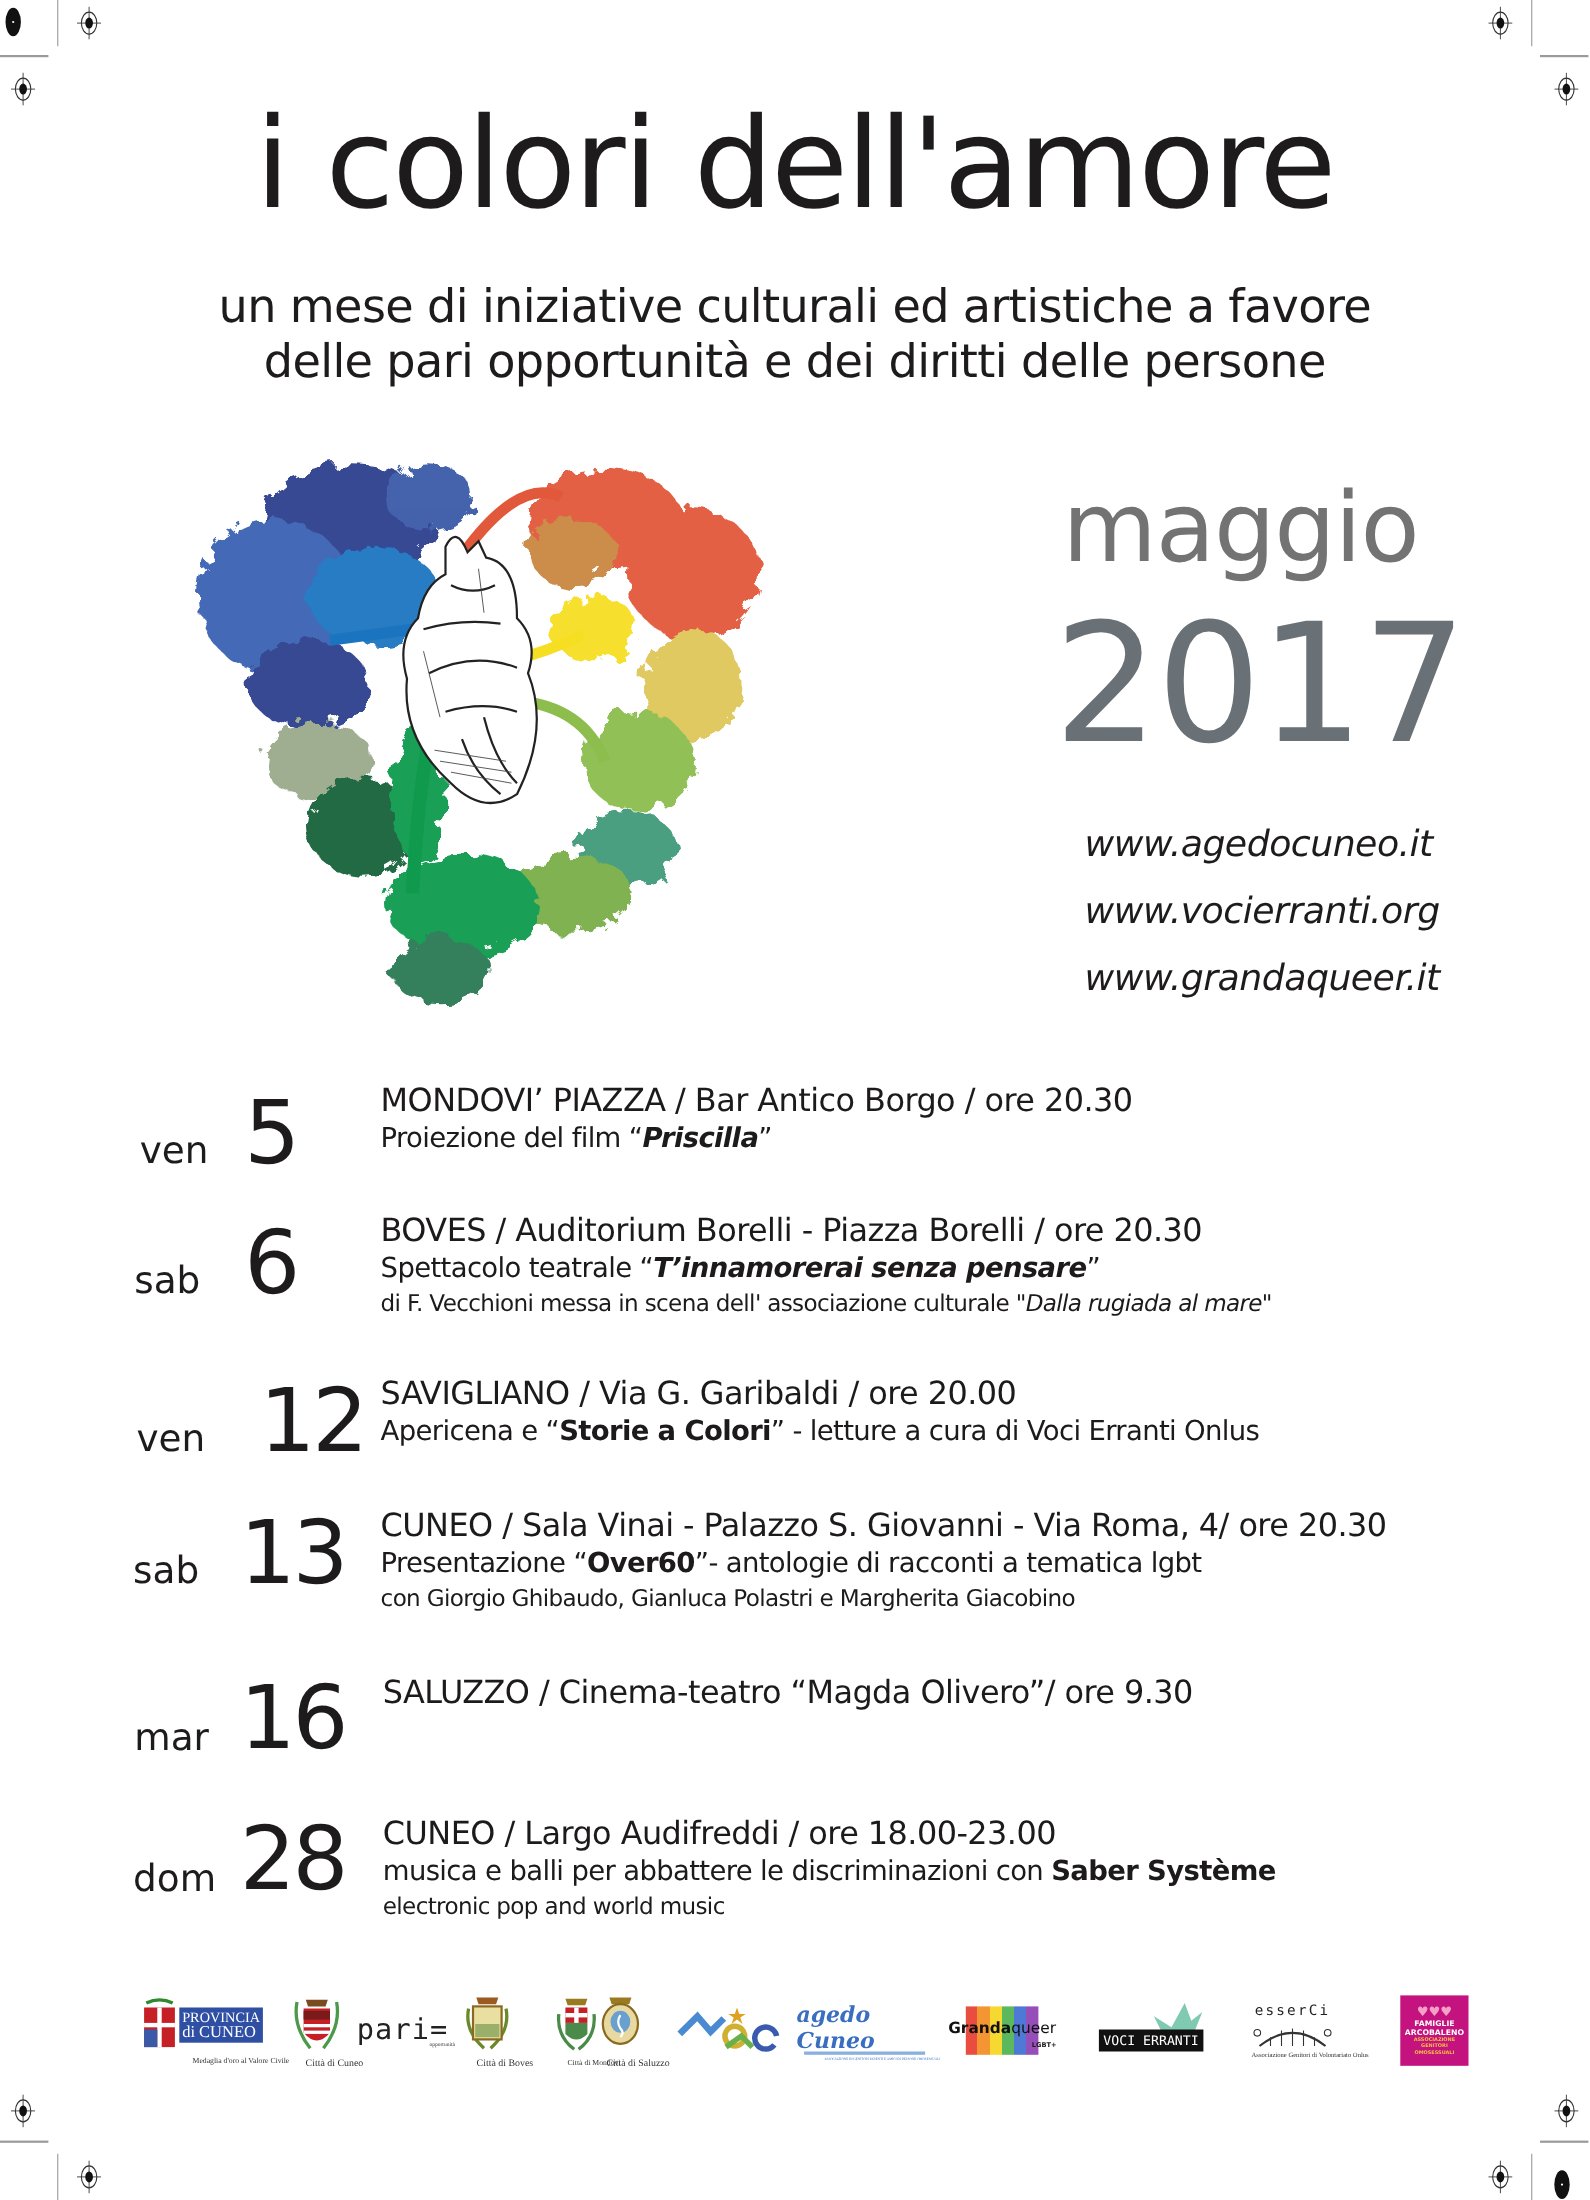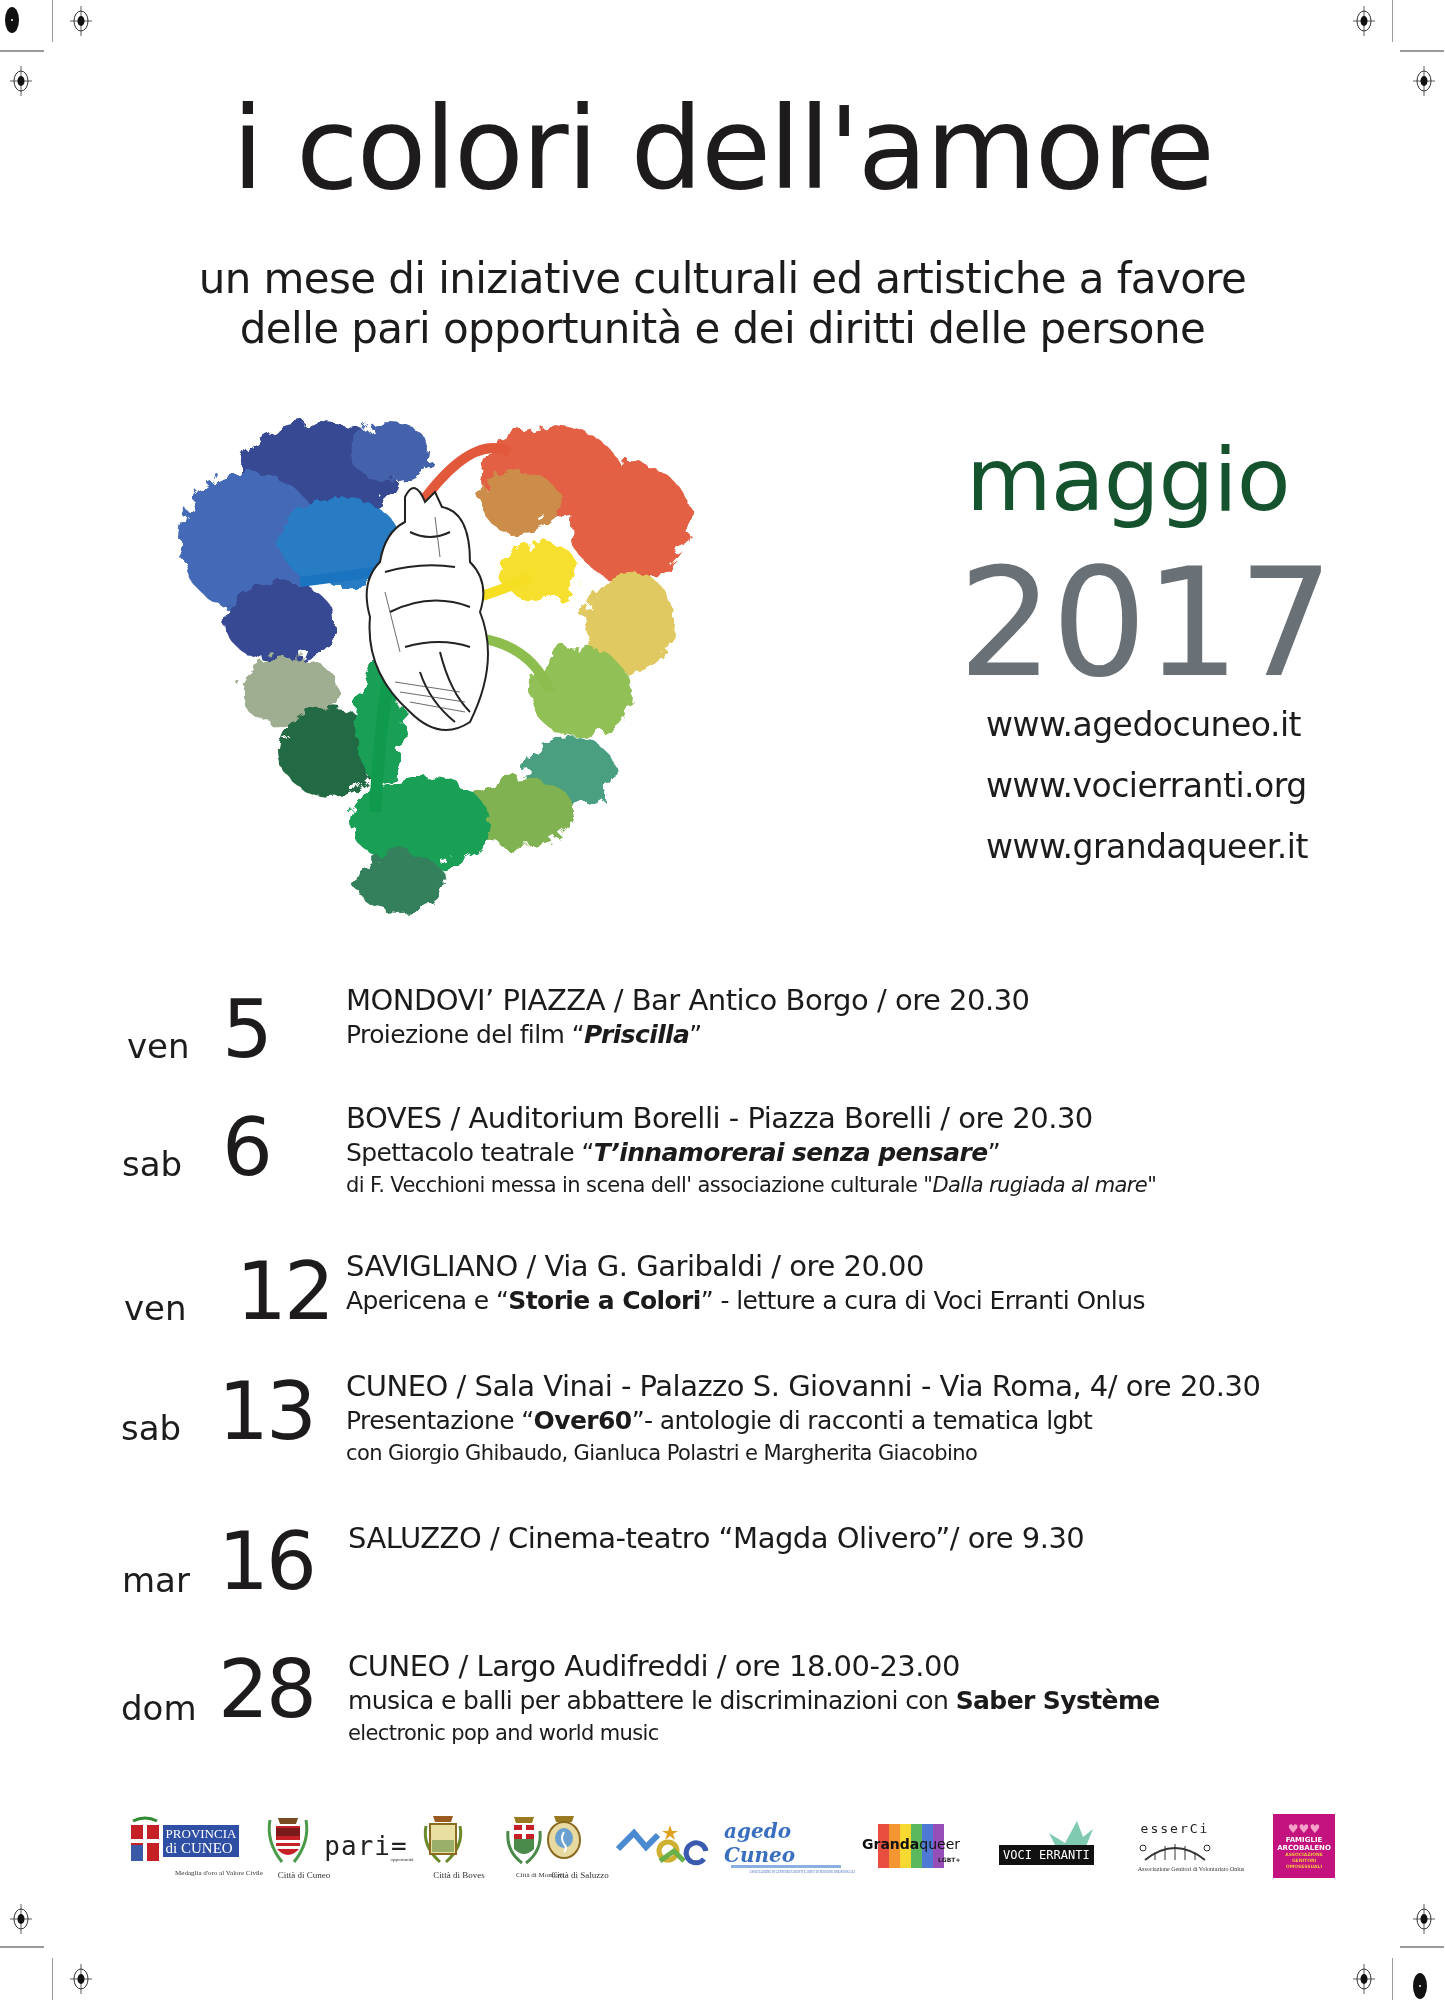--- a/index.html
+++ b/index.html
@@ -13,23 +13,23 @@
   .crop-v { position:absolute; width:1px; height:42px; background:#9a9a9a; }
   .target { position:absolute; width:22px; height:30px; }
 
   .title { position:absolute; left:0; width:100%; top:92px; text-align:center;
            font-size:114px; letter-spacing:-2px; line-height:1; color:#1d1b1b; }
   .subtitle { position:absolute; left:0; width:100%; top:254px; text-align:center;
               font-size:42px; line-height:50px; letter-spacing:-0.6px; color:#1d1b1b; }
 
   .heart { position:absolute; left:170px; top:392px; width:580px; height:560px; }
 
-  .month { position:absolute; left:966px; top:436px; font-size:88px; line-height:1; color:#14532d; letter-spacing:-1px; }
+  .month { position:absolute; left:966px; top:436px; font-size:88px; line-height:1; color:#737373; letter-spacing:-1px; }
   .year { position:absolute; left:958px; top:548px; font-size:150px; line-height:1; color:#6a7176; letter-spacing:-2px; }
-  .links { position:absolute; left:986px; top:694px; }
+  .links { position:absolute; left:986px; top:736px;font-style:italic; }
   .links div { font-size:33px; line-height:61px; color:#1d1b1b; letter-spacing:-0.5px; }
 
   .event { position:absolute; left:0; width:1445px; }
   .ev-day { position:absolute; font-size:34px; color:#1d1b1b; }
   .ev-num { position:absolute; font-size:80px; color:#1d1b1b; line-height:1; letter-spacing:-3px; }
   .ev-lines { position:absolute; left:346px; }
   .ev-loc { font-size:29px; line-height:36px; letter-spacing:-0.5px; white-space:nowrap; }
   .ev-desc { font-size:25px; line-height:34px; letter-spacing:-0.6px; white-space:nowrap; }
   .ev-note { font-size:21px; line-height:30px; letter-spacing:-0.6px; white-space:nowrap; }
   .bi { font-weight:bold; font-style:italic; }

